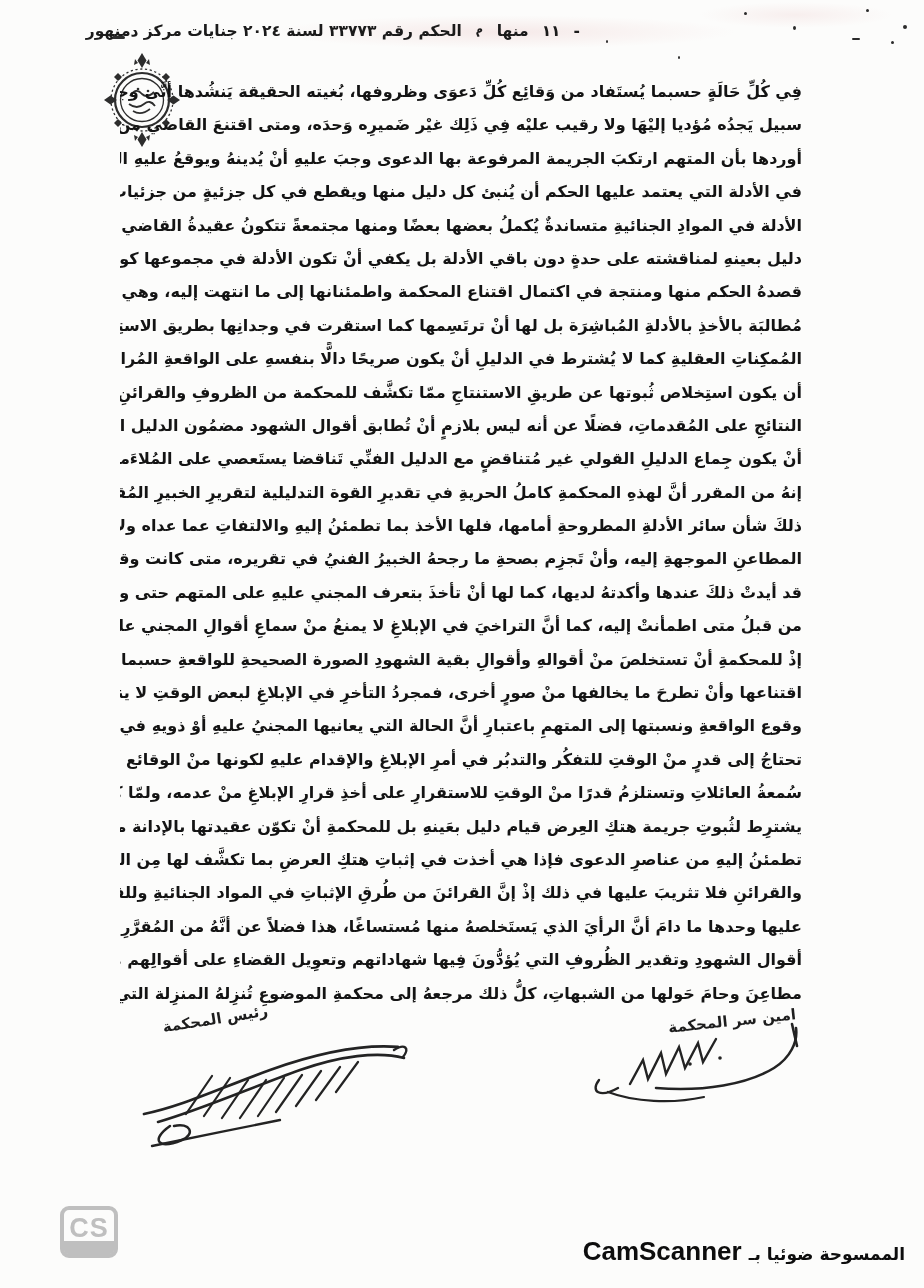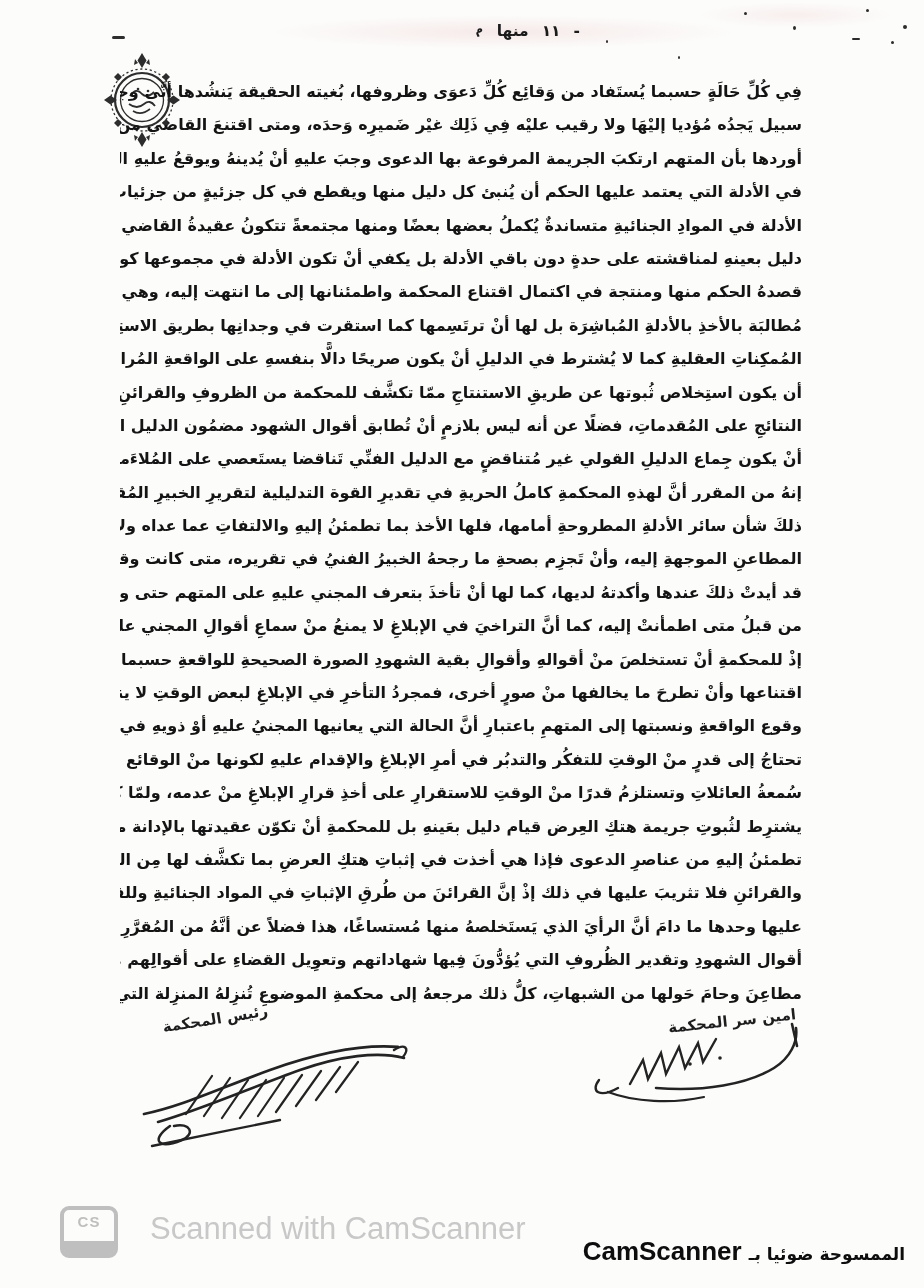--- a/index.html
+++ b/index.html
@@ -38,21 +38,21 @@
   .sig-label.clerk{left:668px;top:1012px;transform:rotate(-6deg);}
   .sig-label.president{left:162px;top:1010px;transform:rotate(-9deg);}
   .sig-svg{position:absolute;}
   .sig-svg.clerk{left:568px;top:1018px;}
   .sig-svg.president{left:128px;top:1016px;}
   .sig-svg path{fill:none;stroke:#232323;stroke-linecap:round;}
   
   .cs-logo{position:absolute;left:60px;top:1206px;width:58px;height:52px;
     border:4px solid #bfbfbf;border-radius:9px;box-sizing:border-box;}
   .cs-logo .cs-text{position:absolute;top:3px;left:0;right:0;text-align:center;
-    font-family:"Liberation Sans",sans-serif;font-weight:700;font-size:15px;color:#bfbfbf;letter-spacing:1px;}
+    font-family:"Liberation Sans",sans-serif;font-weight:700;font-size:27px;color:#bfbfbf;letter-spacing:1px;}
   .cs-logo .cs-bar{position:absolute;bottom:0;left:0;right:0;height:13px;background:#bfbfbf;border-radius:0 0 4px 4px;}
   .scanned-text{position:absolute;left:150px;top:1211px;
     font-family:"Liberation Sans",sans-serif;font-size:31px;color:#c8c8c8;white-space:nowrap;}
   .footer-right{position:absolute;right:19px;top:1224px;direction:rtl;
     display:flex;align-items:baseline;gap:7px;white-space:nowrap;}
   .footer-right .ar{font-size:17px;font-weight:700;color:#0d0d0d;margin-top:20px;}
   .footer-right .brand{font-family:"Liberation Sans",sans-serif;font-size:26px;font-weight:700;color:#0d0d0d;}
   
   .smudge{position:absolute;pointer-events:none;}
   .smudge.pink1{left:268px;top:15px;width:470px;height:34px;
@@ -84,20 +84,21 @@
   <div class="speck s6"></div>
   <div class="speck s7"></div>
   <div class="speck dash2"></div>
   <div class="margin-dash"></div>
 
   <div class="header-line">
     <span>-</span>
     <span>١١</span>
     <span>منها</span>
     <span class="mark">م</span>
+    <span>الحكم رقم ٣٣٧٧٣ لسنة ٢٠٢٤ جنايات مركز دمنهور</span>
   </div>
 
   <div class="seal">
     <svg width="80" height="94" viewBox="0 0 80 94">
       <g fill="#1c1c1c" stroke="#1c1c1c">
         <path d="M40 0 l4.5 7.5 L40 15 l-4.5 -7.5 Z" stroke-width="0"></path>
         <path d="M33 6 l3 4 -4 2 Z M47 6 l-3 4 4 2 Z" stroke-width="0"></path>
         <path d="M40 94 l4.5 -7.5 L40 79 l-4.5 7.5 Z" stroke-width="0"></path>
         <path d="M33 88 l3 -4 -4 -2 Z M47 88 l-3 -4 4 -2 Z" stroke-width="0"></path>
         <path d="M2 47 l6.5 -4.5 L15 47 l-6.5 4.5 Z" stroke-width="0"></path>
@@ -164,19 +165,18 @@
     <path d="M58 98 l 26 -38 M76 100 l 26 -38 M94 102 l 26 -38 M112 102 l 26 -38 M130 100 l 26 -38 M148 96 l 26 -37 M168 90 l 25 -35 M188 84 l 24 -33 M208 76 l 22 -30" stroke-width="2.2"></path>
     <path d="M42 110 C 22 124 30 134 54 124 C 68 118 62 106 46 110" stroke-width="2.5"></path>
     <path d="M24 130 C 62 122 112 112 152 104" stroke-width="2.3"></path>
     <path d="M266 34 c 11 -7 16 -2 9 7" stroke-width="2.4"></path>
   </svg>
 
   <div class="cs-logo">
     <div class="cs-text">CS</div>
     <div class="cs-bar"></div>
   </div>
-  <div class="scanned-text">Scanned with CamScanner</div>
   <div class="footer-right">
     <span class="ar">الممسوحة ضوئيا بـ</span>
     <span class="brand">CamScanner</span>
   </div>
 
 </div>
 
 </body></html>

